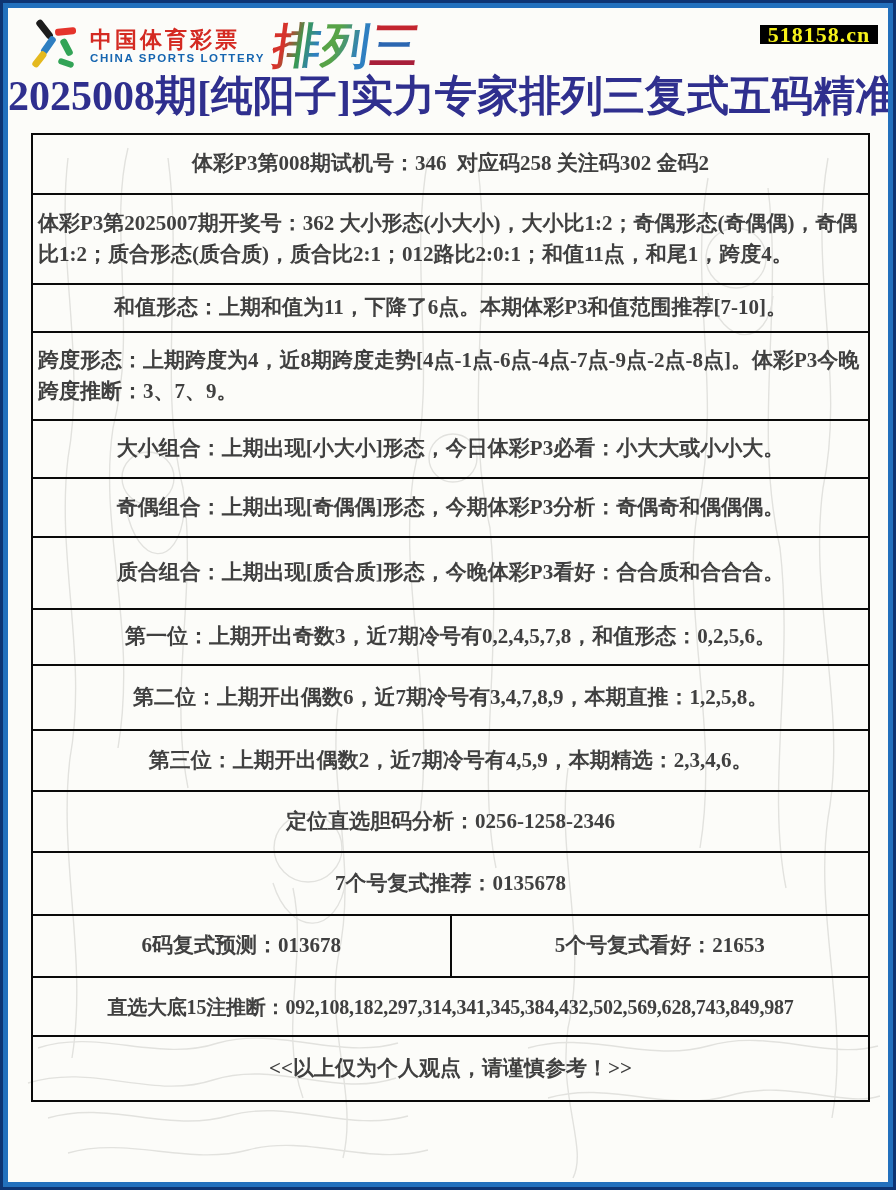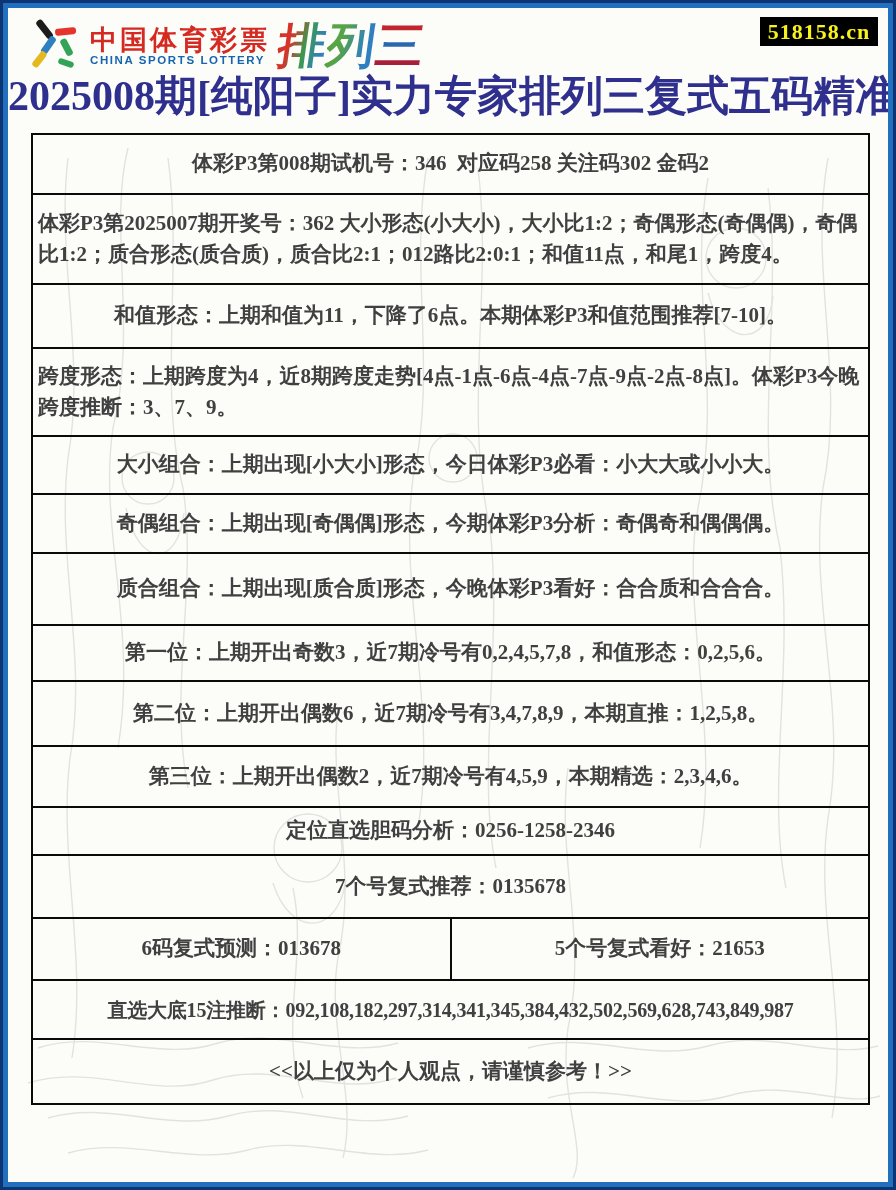--- a/index.html
+++ b/index.html
@@ -6,29 +6,29 @@
   body{width:896px;font-family:"Liberation Serif","DejaVu Serif",serif;}
   .frame-outer{width:896px;height:1190px;box-sizing:border-box;background:#0d3473;padding:3px;}
   .frame-inner{width:100%;height:100%;box-sizing:border-box;background:#2270bd;padding:5px;}
   .page{width:100%;height:100%;position:relative;background:#fcfcf9;overflow:hidden;}
   .bg-art{position:absolute;left:0;top:0;z-index:0;pointer-events:none;}
 
   
   .header{position:absolute;left:20px;top:8px;height:60px;display:flex;align-items:center;z-index:2;}
   .logo-icon{width:52px;height:56px;margin-right:10px;}
   .logo-text{display:flex;flex-direction:column;justify-content:center;margin-right:8px;}
-  .lottery-cn{font-family:"Liberation Sans","DejaVu Sans",sans-serif;font-weight:700;font-size:27px;color:#d42a22;letter-spacing:3px;line-height:1.05;white-space:nowrap;}
+  .lottery-cn{font-family:"Liberation Sans","DejaVu Sans",sans-serif;font-weight:700;font-size:22px;color:#d42a22;letter-spacing:3px;line-height:1.05;white-space:nowrap;}
   .lottery-en{font-family:"Liberation Sans","DejaVu Sans",sans-serif;font-weight:700;font-size:11.5px;color:#1565b0;letter-spacing:1.6px;white-space:nowrap;}
   .game-logo{display:flex;transform:skewX(-8deg);font-family:"Liberation Sans","DejaVu Sans",sans-serif;font-weight:900;font-size:48px;line-height:1;letter-spacing:1px;}
   .game-logo span{background-clip:text;-webkit-background-clip:text;color:transparent;}
   .gc1{background-image:linear-gradient(100deg,#d6332b 25%,#3a9a4e 55%,#2f7fc1 85%);}
   .gc2{background-image:linear-gradient(100deg,#57a347 30%,#2f7fc1 75%);}
   .gc3{background-image:linear-gradient(180deg,#c3252f 0 34%,#2b66b0 34% 64%,#a81f3a 64% 100%);}
 
-  .site-badge{position:absolute;top:9px;right:10px;width:118px;height:29px;background:#000;color:#f7f21a;
+  .site-badge{position:absolute;top:17px;right:10px;width:118px;height:19px;background:#000;color:#f7f21a;
     display:flex;align-items:center;justify-content:center;font-weight:700;font-size:22px;z-index:2;letter-spacing:1px;}
 
   .page-title{position:absolute;top:60px;left:0;width:100%;text-align:center;z-index:2;
     font-weight:700;font-size:42px;color:#2f2f8e;letter-spacing:0px;white-space:nowrap;}
 
   
   .board{position:absolute;left:23px;top:125px;width:839px;box-sizing:border-box;border:2px solid #0a0a0a;z-index:1;}
   .row{box-sizing:border-box;display:flex;align-items:center;justify-content:center;
     font-weight:700;font-size:21px;color:#404040;text-align:center;white-space:pre-wrap;line-height:1.5;padding:0 6px;}
   .row + .row{border-top:2px solid #0a0a0a;}
@@ -96,29 +96,29 @@
       </div>
     </div>
 
     <div class="site-badge">518158.cn</div>
 
     <div class="page-title">2025008期[纯阳子]实力专家排列三复式五码精准分享</div>
 
     <div class="board">
       <div class="row" style="height:58px">体彩P3第008期试机号：346  对应码258 关注码302 金码2</div>
       <div class="row left" style="height:90px">体彩P3第2025007期开奖号：362 大小形态(小大小)，大小比1:2；奇偶形态(奇偶偶)，奇偶比1:2；质合形态(质合质)，质合比2:1；012路比2:0:1；和值11点，和尾1，跨度4。</div>
-      <div class="row" style="height:64px">和值形态：上期和值为11，下降了6点。本期体彩P3和值范围推荐[7-10]。</div>
+      <div class="row" style="height:48px">和值形态：上期和值为11，下降了6点。本期体彩P3和值范围推荐[7-10]。</div>
       <div class="row left" style="height:88px">跨度形态：上期跨度为4，近8期跨度走势[4点-1点-6点-4点-7点-9点-2点-8点]。体彩P3今晚跨度推断：3、7、9。</div>
       <div class="row" style="height:58px">大小组合：上期出现[小大小]形态，今日体彩P3必看：小大大或小小大。</div>
       <div class="row" style="height:59px">奇偶组合：上期出现[奇偶偶]形态，今期体彩P3分析：奇偶奇和偶偶偶。</div>
       <div class="row" style="height:72px">质合组合：上期出现[质合质]形态，今晚体彩P3看好：合合质和合合合。</div>
       <div class="row" style="height:56px">第一位：上期开出奇数3，近7期冷号有0,2,4,5,7,8，和值形态：0,2,5,6。</div>
       <div class="row" style="height:65px">第二位：上期开出偶数6，近7期冷号有3,4,7,8,9，本期直推：1,2,5,8。</div>
       <div class="row" style="height:61px">第三位：上期开出偶数2，近7期冷号有4,5,9，本期精选：2,3,4,6。</div>
-      <div class="row" style="height:48px">定位直选胆码分析：0256-1258-2346</div>
+      <div class="row" style="height:61px">定位直选胆码分析：0256-1258-2346</div>
       <div class="row" style="height:63px">7个号复式推荐：0135678</div>
       <div class="row split" style="height:62px">
         <div class="cell first">6码复式预测：013678</div>
         <div class="cell">5个号复式看好：21653</div>
       </div>
       <div class="row small" style="height:59px">直选大底15注推断：092,108,182,297,314,341,345,384,432,502,569,628,743,849,987</div>
       <div class="row" style="height:65px">&lt;&lt;以上仅为个人观点，请谨慎参考！&gt;&gt;</div>
     </div>
 
   </div>

